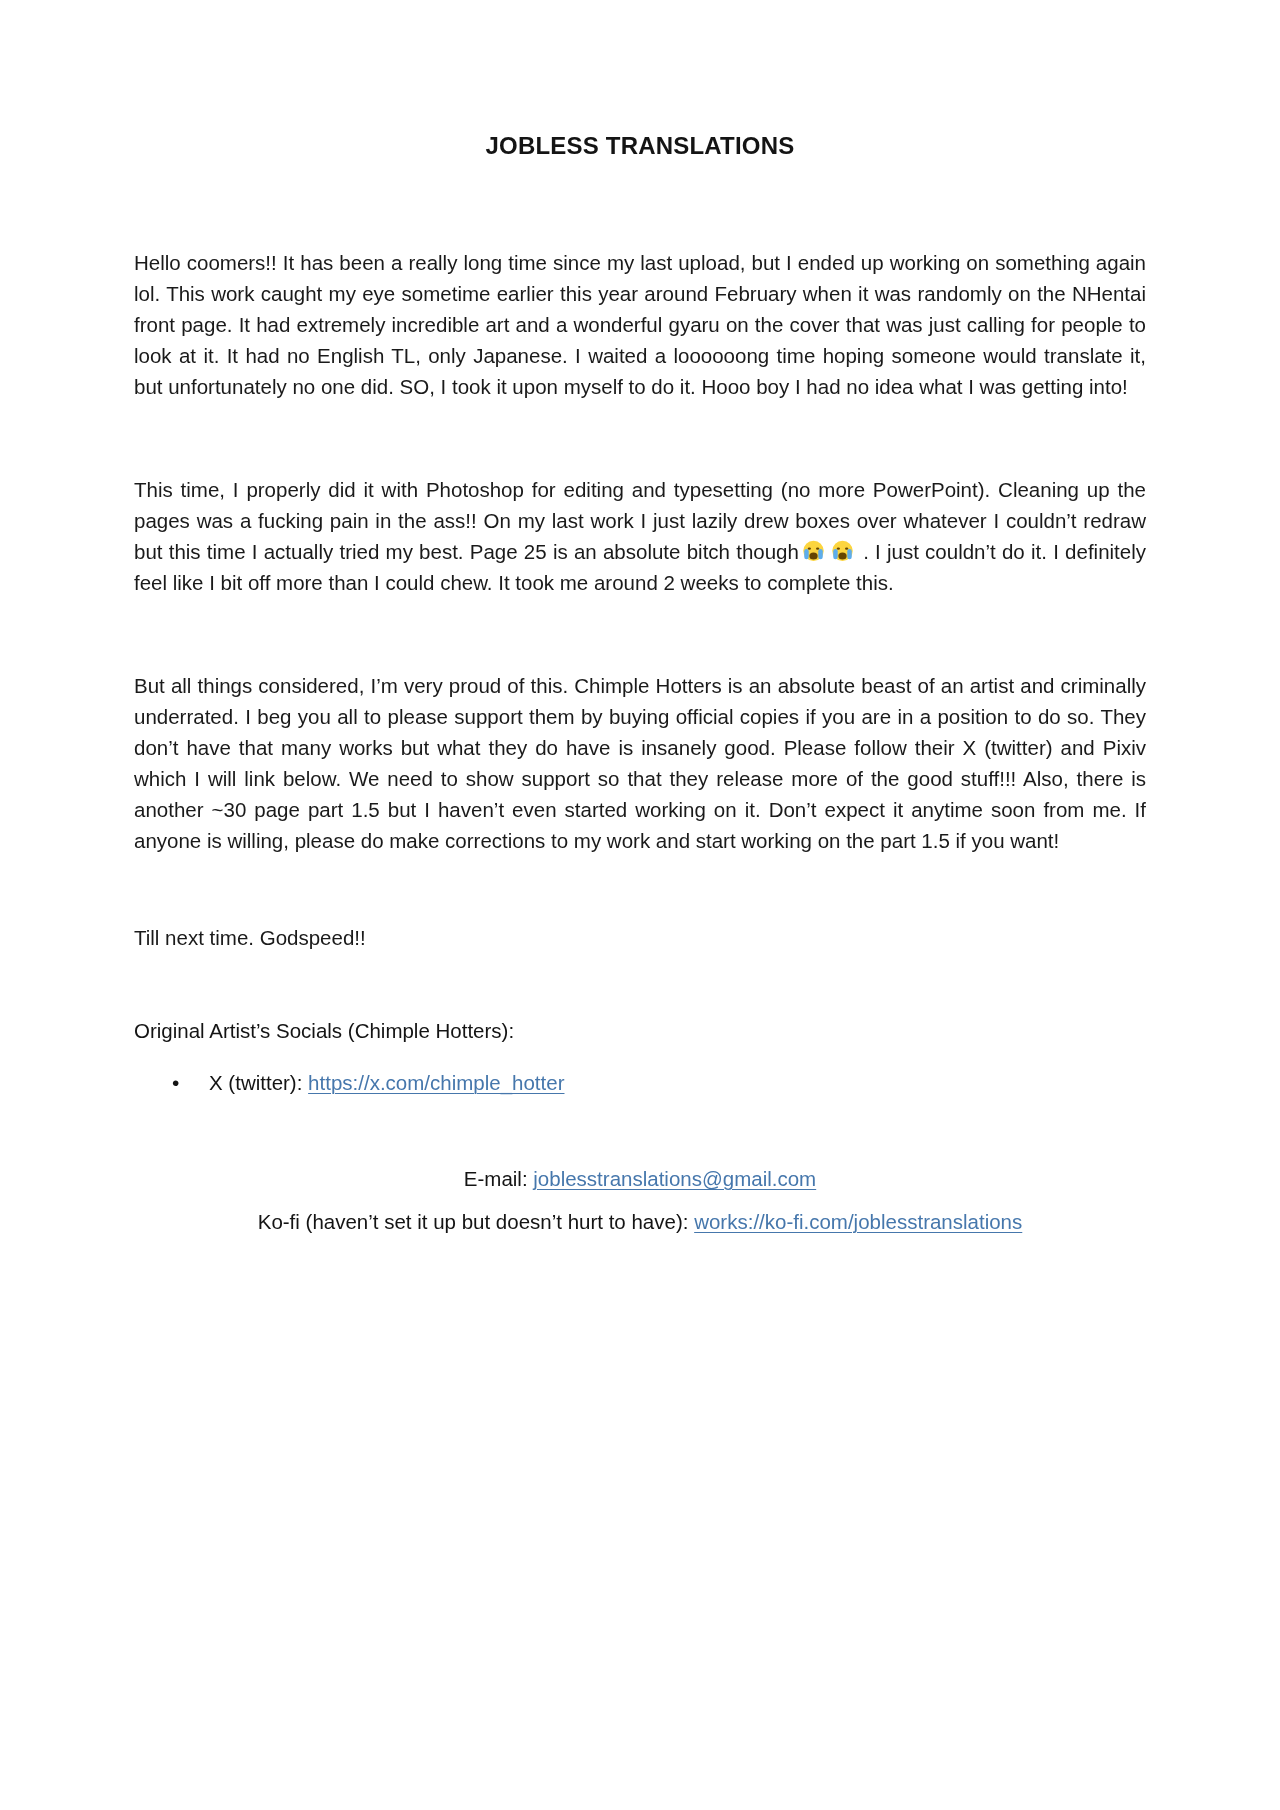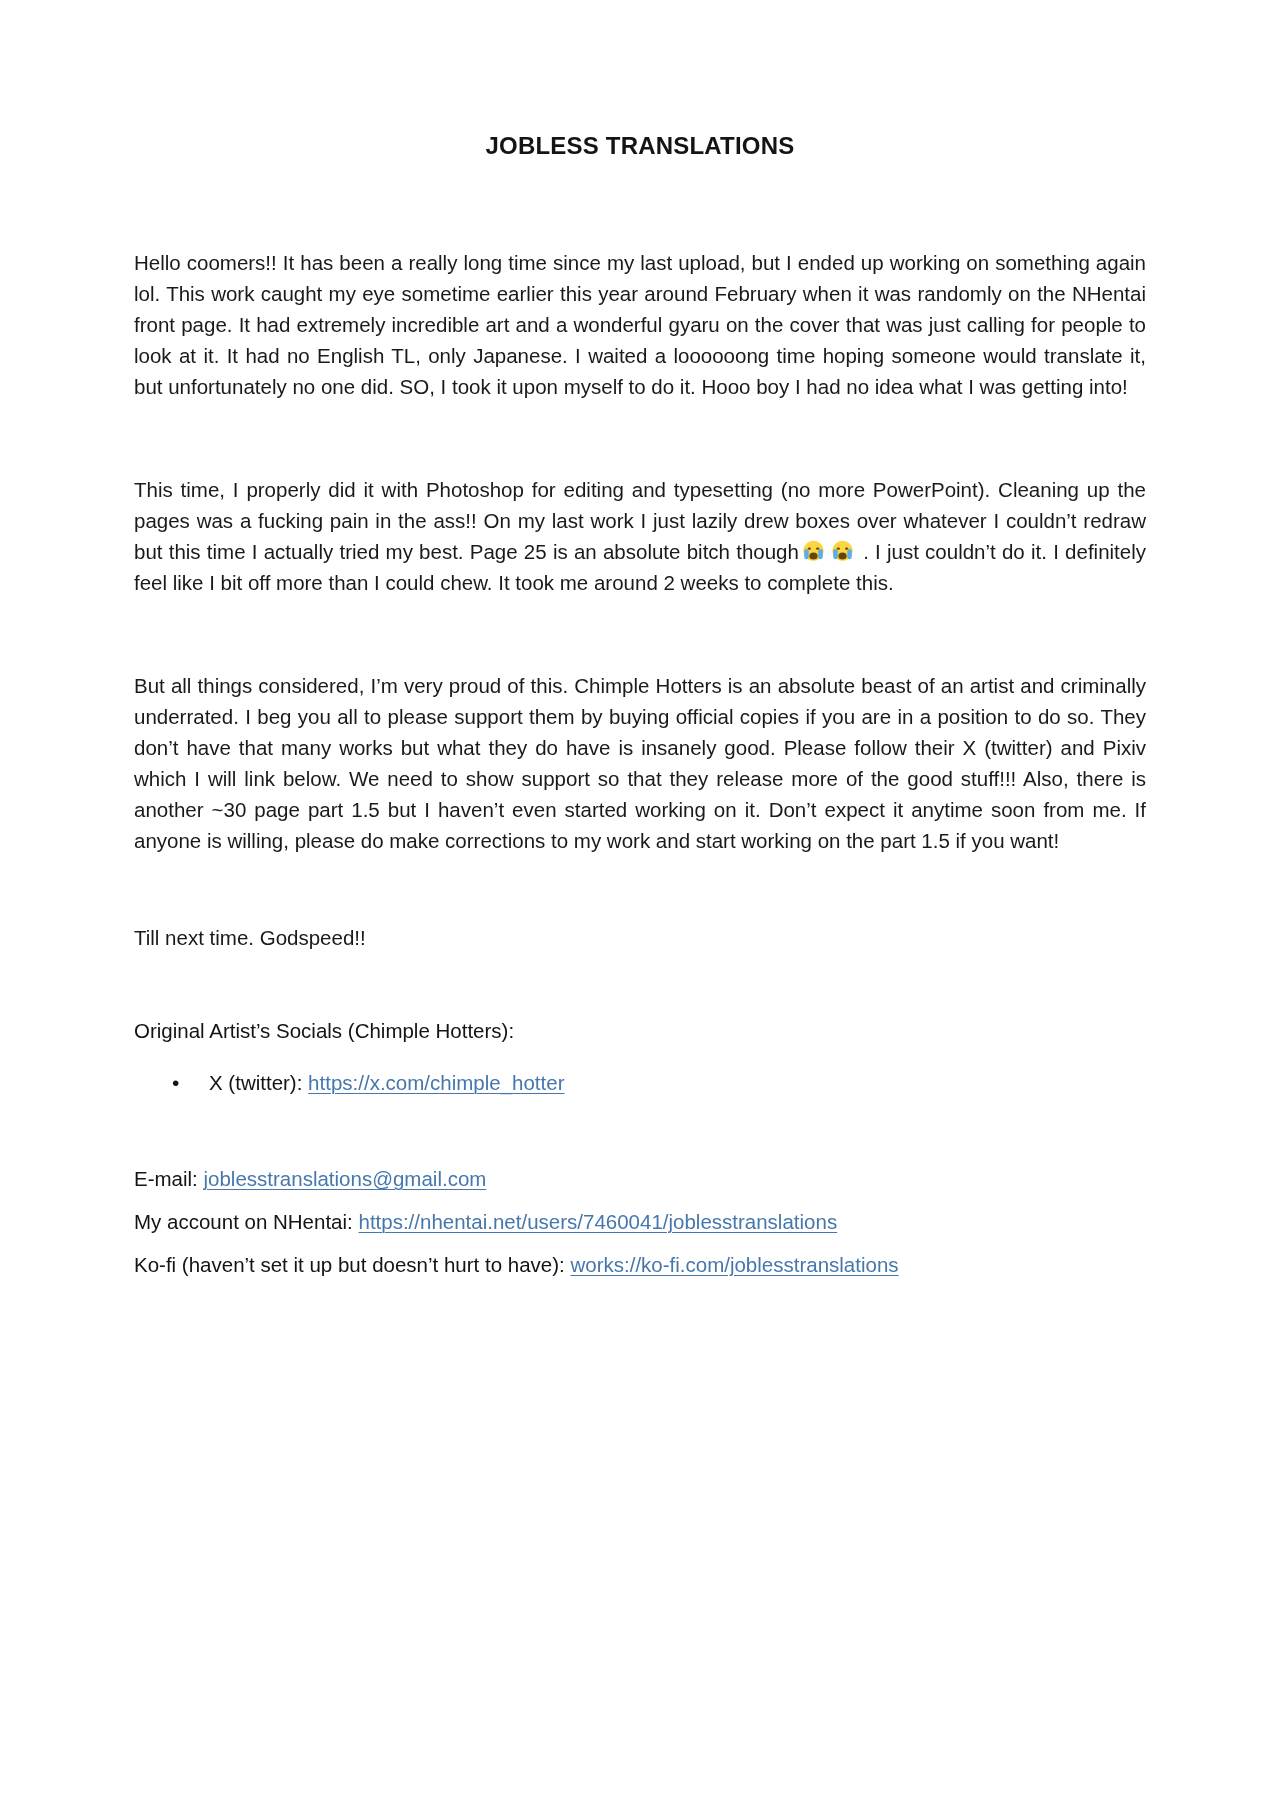--- a/index.html
+++ b/index.html
@@ -53,21 +53,21 @@
   }
   ul.social-list li + li { margin-top: 3px; }
   ul.social-list li::before {
     content: "•";
     position: absolute;
     left: 38px;
     top: 0;
     font-size: 21px;
     color: #141414;
   }
-  .contact-line { margin: 12px 0 0 0; }
+  .contact-line { margin: 12px 0 0 0; text-align: center; }
   .contact-line.first { margin-top: 65px; }
   .b {
     font-weight: 400;
     color: #141414;
   }
   a.link {
     color: var(--link, #4677ac);
     text-decoration: underline;
     text-decoration-thickness: 1px;
     text-underline-offset: 3px;
@@ -112,18 +112,17 @@
   <p class="signoff">Till next time. Godspeed!!</p>
 
   <p class="socials-heading">Original Artist’s Socials (Chimple Hotters):</p>
 
   <ul class="social-list">
     <li><span class="b">X (twitter):</span> <a class="link">https://x.com/chimple_hotter</a></li>
   </ul>
 
   <p class="contact-line first"><span class="b">E-mail:</span> <a class="link">joblesstranslations@gmail.com</a></p>
 
-  <p class="contact-line"><span class="b">My account on NHentai:</span> <a class="link">https://nhentai.net/users/7460041/joblesstranslations</a></p>
 
   <p class="contact-line"><span class="b">Ko-fi (haven’t set it up but doesn’t hurt to have):</span> <a class="link">works://ko-fi.com/joblesstranslations</a></p>
 
 
 </div>
 
 </body></html>

